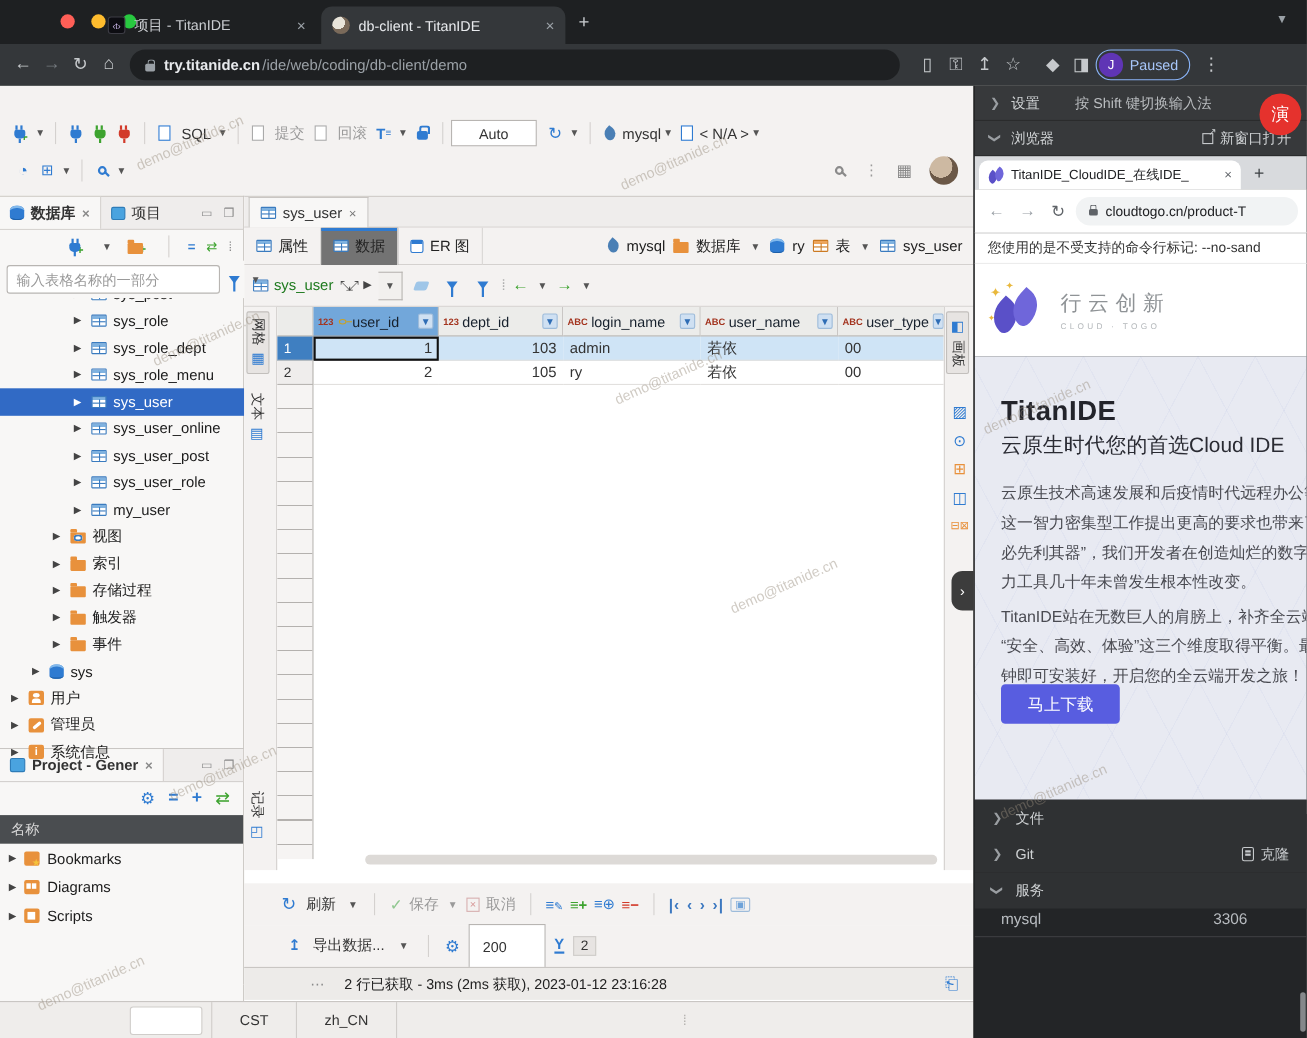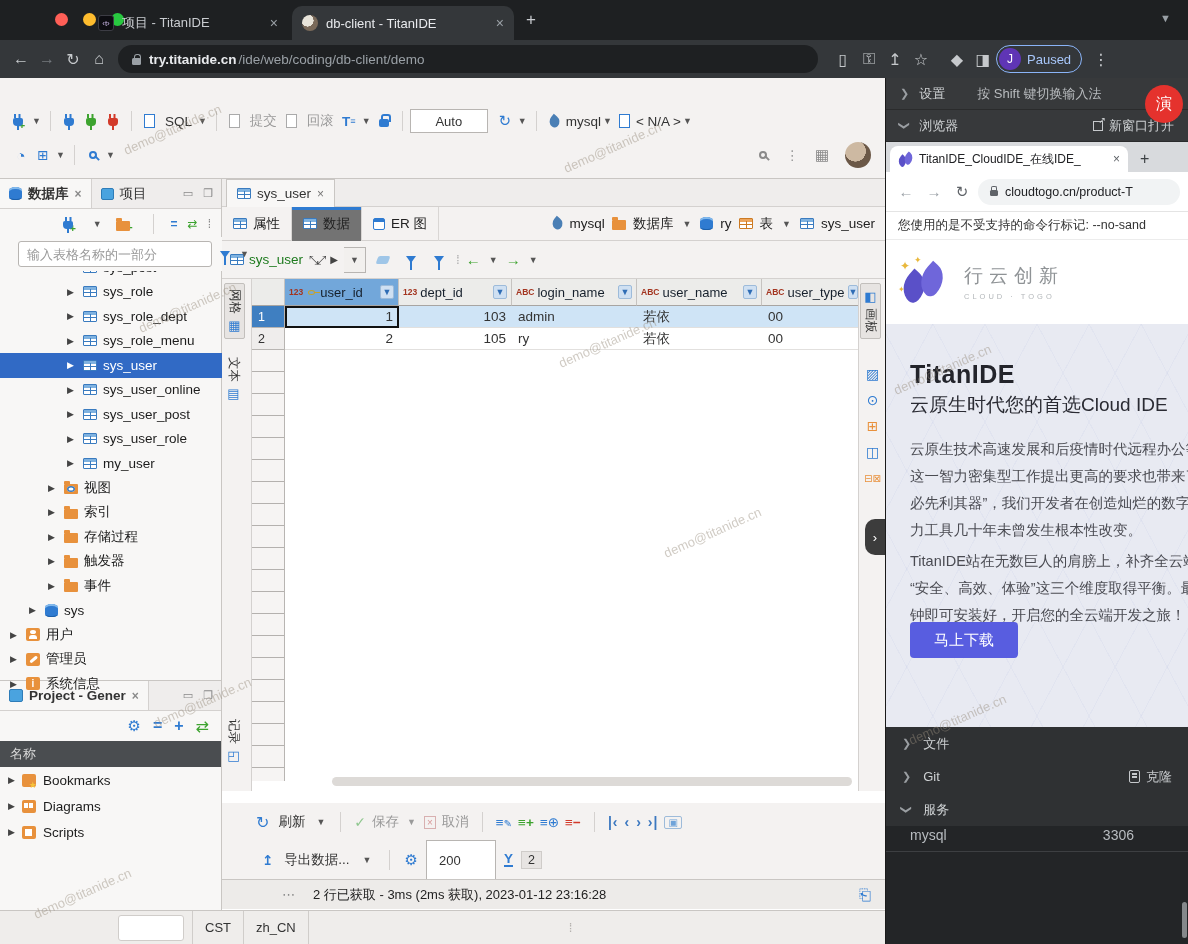--- a/index.html
+++ b/index.html
@@ -77,21 +77,21 @@
   .keyico{width:7px;height:5px;border:1.5px solid #c9a227;border-radius:50%;position:relative;display:inline-block;margin:0 2px}
   .keyico::after{content:"";position:absolute;left:6px;top:1px;width:5px;height:1.5px;background:#c9a227}
 
   
   .sbar{position:absolute;left:0;top:100px;width:222px;height:732px;background:#f8f7f6;border-right:1px solid #c9c6c3;border-top:1px solid #c9c6c3}
   .vtabs{height:30px;display:flex;align-items:stretch;background:#efedec;border-bottom:1px solid #d4d1cf;font-size:13.5px}
   .vtab-item{display:flex;align-items:center;gap:6px;padding:0 9px;color:#333}
   .vtab-item.on{background:#f8f7f6;border-right:1px solid #d4d1cf;font-weight:bold}
   .minmax{margin-left:auto;display:flex;gap:10px;align-items:center;padding-right:8px;color:#8a8a8a;font-size:11px}
   .sb-tools{height:30px;display:flex;align-items:center;justify-content:flex-end;gap:10px;padding-right:10px;font-size:12px}
-  .sb-filter{position:absolute;left:0;top:58px;width:222px;height:34px;background:#f8f7f6;z-index:3;display:flex;align-items:center;gap:8px;padding:0 18px}
+  .sb-filter{position:absolute;left:0;top:58px;width:222px;height:34px;background:#f8f7f6;z-index:3;display:flex;align-items:center;gap:8px;padding:0 6px}
   .sb-filter input{flex:1;height:26px;border:1px solid #b8b5b2;border-radius:3px;padding:0 8px;font-size:13px;color:#333;background:#fff}
   .sb-filter input::placeholder{color:#9a9a9a}
   .tree{position:absolute;left:0;top:76px;width:222px;bottom:0;overflow:hidden;font-size:13.5px;z-index:1}
   .trow{height:24.5px;display:flex;align-items:center;gap:6px;color:#1c1c1c;cursor:default}
   .trow .tw{font-size:9px;color:#444;width:10px;flex:0 0 auto}
   .trow.selected{background:#316ac5;color:#fff}
   .trow.selected .tw{color:#fff}
 
   
   .ppanel{position:absolute;left:0;top:602px;width:222px;height:215px;background:#f8f7f6;border-top:1px solid #c9c6c3;border-right:1px solid #c9c6c3}
@@ -152,21 +152,21 @@
   .hscroll{position:absolute;left:80px;top:498px;width:520px;height:9px;background:#dddad7;border-radius:5px}
 
   .btb{position:absolute;left:0;width:663px;display:flex;align-items:center;font-size:13.5px;color:#333;background:#f4f2f1}
   .btb .lbl{margin:0 3px}
   .navg{color:#3c78c0;font-weight:bold;font-size:14px;letter-spacing:1px}
   .rowbadge{background:#e7e4e2;border:1px solid #cfccc9;padding:1px 6px;font-size:12.5px}
   .estatus{position:absolute;left:0;top:700px;width:663px;height:30px;background:#edebe9;border-top:1px solid #c9c6c3;display:flex;align-items:center;font-size:13px;color:#222}
 
   
   .statusbar{position:absolute;left:0;top:832px;width:885px;height:34px;background:#efedeb;border-top:1px solid #c9c6c3;display:flex;align-items:center;font-size:13px;color:#333}
-  .scell{height:100%;display:flex;align-items:center;padding:0 12px;border-right:1px solid #d0cdca}
+  .scell{height:100%;display:flex;align-items:center;padding:0 25px;border-right:1px solid #d0cdca}
 
   
   .spanel{position:absolute;left:885px;top:0;width:303px;height:866px;background:#2f3133;border-left:1px solid #1a1a1a;overflow:hidden}
   .sp-row{height:32px;display:flex;align-items:center;gap:10px;padding:0 14px;color:#cfd2d4;font-size:13px;background:#37393b;border-bottom:1px solid #2a2b2c}
   .sp-row .chev{color:#9a9ea2;font-size:11px}
   .demo-badge{position:absolute;right:5px;top:7px;width:38px;height:38px;border-radius:50%;background:#e5322d;color:#fff;display:flex;align-items:center;justify-content:center;font-size:16px;z-index:20}
   .sp-tabs{height:30px;background:#d8dadd;display:flex;align-items:flex-end;padding:0 4px}
   .sp-tab{height:26px;background:#fff;border-radius:8px 8px 0 0;display:flex;align-items:center;gap:6px;padding:0 8px;font-size:12px;color:#202124;width:238px}
   .sp-tab .x{color:#5f6368;margin-left:auto}
   .swoosh{width:15px;height:15px;position:relative;flex:0 0 auto}

